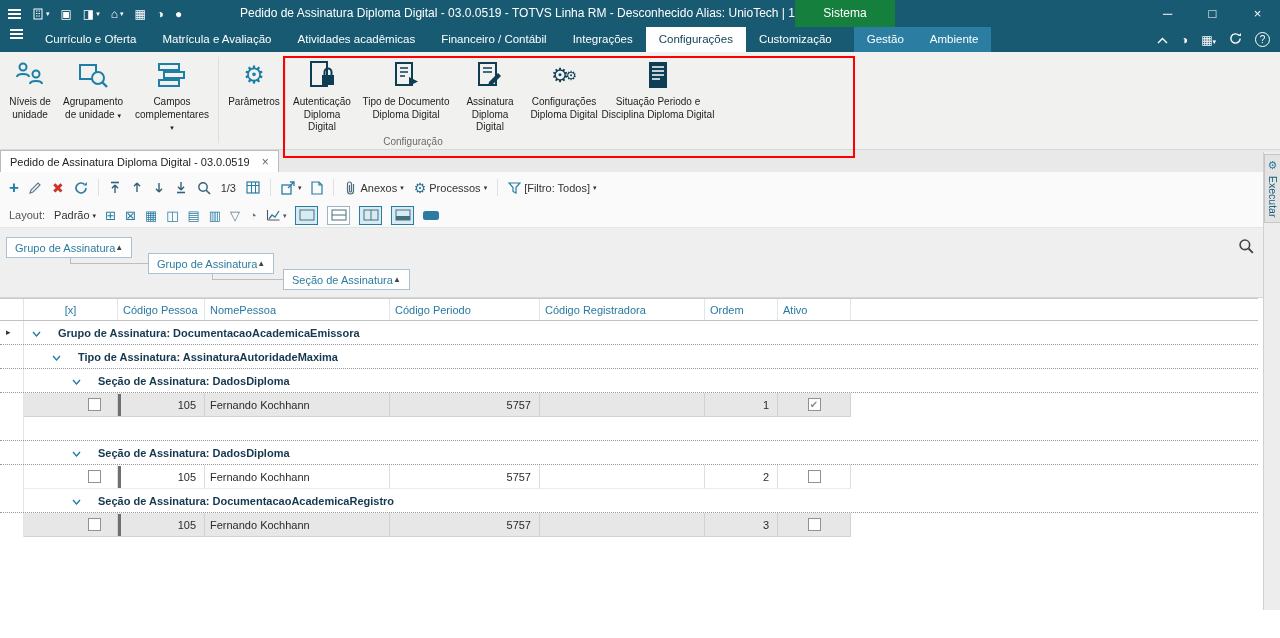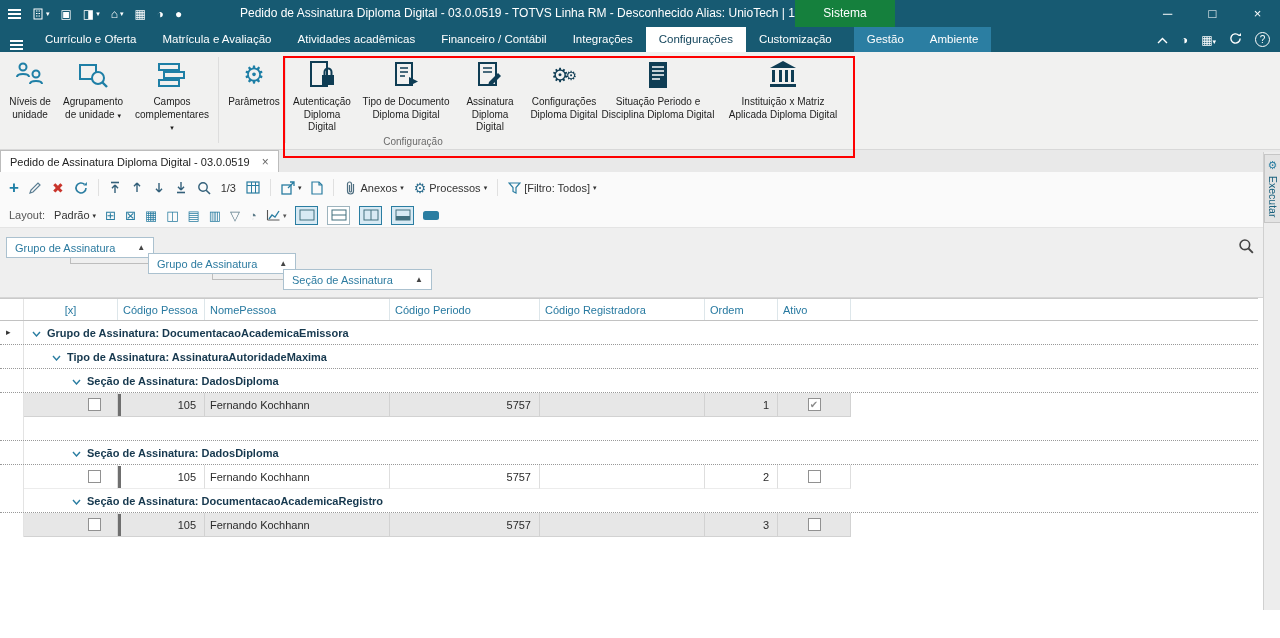--- a/index.html
+++ b/index.html
@@ -12,21 +12,21 @@
 .tbi{display:inline-flex;align-items:center;gap:2px;font-size:12px;line-height:1;color:#fff}
 .caret{font-size:7px;line-height:1}
 .burger{display:inline-block;width:13px}
 .burger i{display:block;height:2px;background:#fff;margin:2px 0}
 .tbtitle{position:absolute;left:240px;top:0;height:27px;line-height:27px;font-size:12px;white-space:nowrap}
 .tbcontext{position:absolute;left:795px;top:0;width:100px;height:27px;line-height:27px;text-align:center;font-size:12px;background:#15803d}
 .tbwin{position:absolute;right:0;top:0;height:27px;display:flex}
 .tbwin>span{width:45px;text-align:center;line-height:27px;font-size:13px}
 
 
-.menubar{position:absolute;left:0;top:27px;width:100%;height:25px;background:#175a72;color:#fff;display:flex;align-items:flex-end}
+.menubar{position:absolute;left:0;top:27px;width:100%;height:25px;background:#175a72;color:#fff;display:flex;align-items:flex-start}
 .mblogo{width:32px;display:flex;align-items:center;justify-content:center}
 .mtab{padding:0 13px;line-height:25px;font-size:11.5px;white-space:nowrap}
 .mtab.active{background:#fff;color:#14455c}
 .mtab.context{background:#2b7ea2}
 .gap{margin-left:9px}
 .mbright{position:absolute;right:10px;top:0;height:25px;display:flex;align-items:center;gap:13px;font-size:12px}
 .helpcirc{width:15px;height:15px;border:1px solid #fff;border-radius:50%;display:inline-flex;align-items:center;justify-content:center;font-size:10px}
 
 
 .ribbon{position:absolute;left:0;top:52px;width:100%;height:98px;background:#f1f1f0;border-bottom:1px solid #d8d8d8}
@@ -54,35 +54,35 @@
 
 
 .layoutbar{position:absolute;left:0;top:203px;width:100%;height:25px;background:#fafafa;border-bottom:1px solid #e4e4e4;display:flex;align-items:center;gap:9px;padding-left:9px;font-size:11px;color:#555}
 .lic{font-size:13px;color:#2a7da1;line-height:1}
 .lic.dim{color:#5b7a88}
 .vbtn{width:23px;height:19px;border:1px solid #9db3bd;background:#fff;display:inline-flex;align-items:center;justify-content:center}
 .vbtn.sel{border-color:#2a7da1;background:#d8eaf4}
 
 
 .grouppanel{position:absolute;left:0;top:228px;width:100%;height:70px;background:#efefef;border-bottom:1px solid #d6d6d6}
-.chip{position:absolute;height:21px;background:#fff;border:1px solid #abc1cf;color:#2c7ba0;font-size:11px;display:flex;align-items:center;gap:22px;padding:0 8px;white-space:nowrap}
+.chip{position:absolute;height:21px;background:#fff;border:1px solid #abc1cf;color:#2c7ba0;font-size:11px;display:flex;align-items:center;gap:0;padding:0 8px;white-space:nowrap}
 .chip .sort{color:#444;font-size:8px}
 .conn{position:absolute;border-left:1px solid #bdbdbd;border-bottom:1px solid #bdbdbd}
 .gpsearch{position:absolute;right:26px;top:10px;display:inline-flex}
 
 
 .grid{position:absolute;left:0;top:298px;width:1258px;font-size:11px}
 .ghead{display:flex;height:23px;border-top:1px solid #cacaca;border-bottom:1px solid #c2c2c2;background:#fff}
 .gut{width:24px;border-right:1px solid #e3e3e3;position:relative;flex:none}
 .hc{display:flex;align-items:center;padding-left:5px;color:#2779a0;border-right:1px solid #dde6ea;flex:none}
 .hc.center{justify-content:center;padding-left:0}
 .c0{width:94px}.c1{width:87px}.c2{width:185px}.c3{width:150px}.c4{width:165px}.c5{width:73px}.c6{width:73px}
 .row{display:flex;height:24px;position:relative;background:#fff}
 .row.grp{border-bottom:1px dotted #999}
-.gcontent{display:flex;align-items:center;gap:6px}
+.gcontent{display:flex;align-items:center;gap:17px}
 .lvl0{padding-left:8px}.lvl1{padding-left:28px}.lvl2{padding-left:48px}
 .gtext{font-weight:700;color:#16384e}
 .cells{display:flex;width:827px;position:relative}
 .dc{display:flex;align-items:center;padding-left:5px;color:#2b2b2b;border-right:1px solid #dedede;border-bottom:1px solid #ececec;flex:none;overflow:hidden}
 .row.shaded .dc{background:#e7e7e7;border-right:1px solid #d2d2d2;border-bottom:1px solid #d2d2d2}
 .num{justify-content:flex-end;padding-right:8px;padding-left:0}
 .cbcell{justify-content:flex-end;padding-right:16px;padding-left:0}
 .ativocell{justify-content:center;padding-left:0}
 .cb{width:13px;height:13px;border:1px solid #919191;background:#fff;display:inline-flex;align-items:center;justify-content:center;font-size:10px;color:#8b8b8b;line-height:1}
 .rowmark{position:absolute;left:94px;top:1px;bottom:1px;width:3px;background:#6f6f6f}
@@ -253,30 +253,20 @@
     <div class="rbtn" style="left:598px;width:120px">
       <span class="ricon">
         <svg width="28" height="30" viewBox="0 0 28 30">
             <rect x="5" y="2" width="18" height="26" fill="#0f3d54"></rect>
             <path d="M8 7h12M8 11h12M8 15h12M8 19h8" stroke="#fff" stroke-width="1.6"></path>
           </svg>
       </span>
       <span class="rlabel"><span>Situação Periodo e Disciplina Diploma Digital</span></span>
     </div>
 
-    <div class="rbtn" style="left:722px;width:122px">
-      <span class="ricon">
-        <svg width="30" height="30" viewBox="0 0 30 30">
-            <path d="M15 1L2 8h26z" fill="#0f3d54"></path>
-            <path d="M4 10h3v12H4zM11 10h3v12h-3zM17 10h3v12h-3zM23 10h3v12h-3z" fill="#0f3d54"></path>
-            <rect x="2" y="24" width="26" height="3" fill="#0f3d54"></rect>
-          </svg>
-      </span>
-      <span class="rlabel"><span>Instituição x Matriz Aplicada Diploma Digital</span></span>
-    </div>
 
     <div class="rgrouplabel">Configuração</div>
   </div>
 
   <div class="annotation"></div>
 
   <div class="doctabs">
     <div class="doctab">
       <span>Pedido de Assinatura Diploma Digital - 03.0.0519</span>
       <span class="close">×</span>

